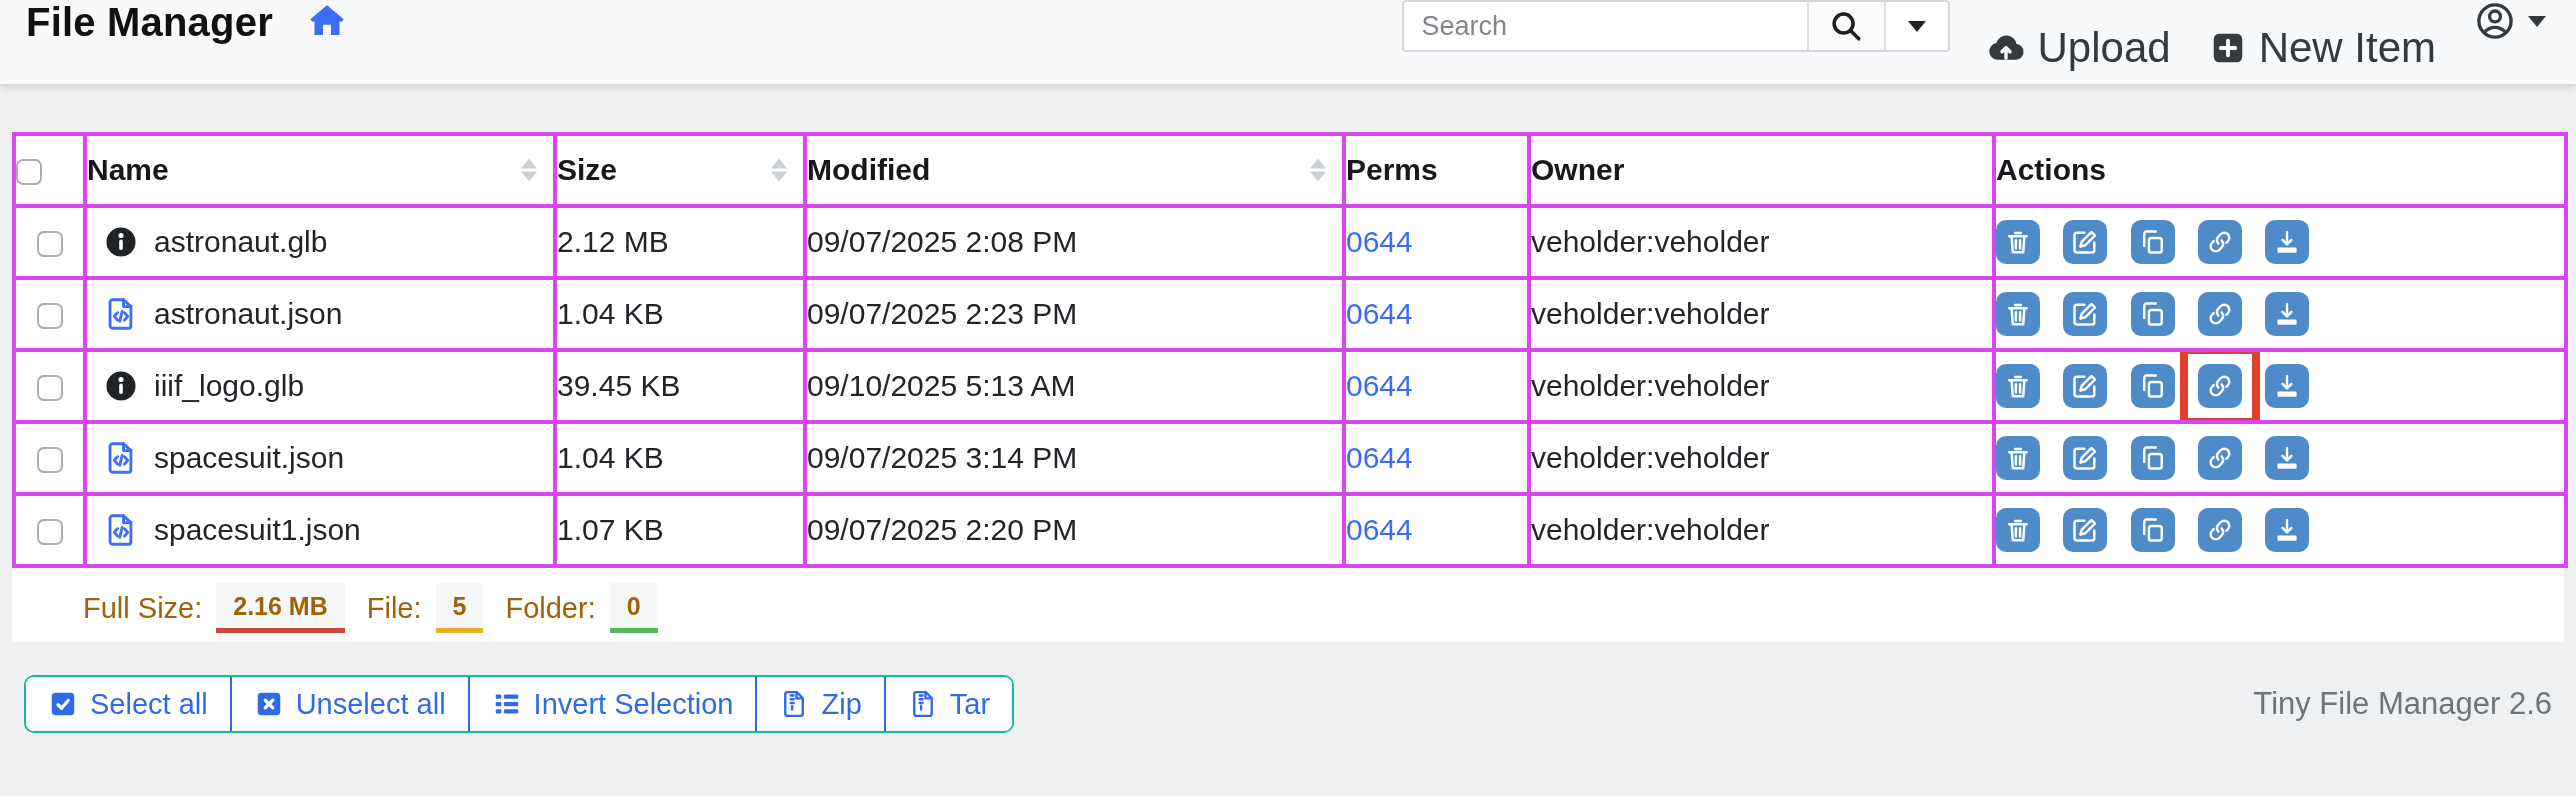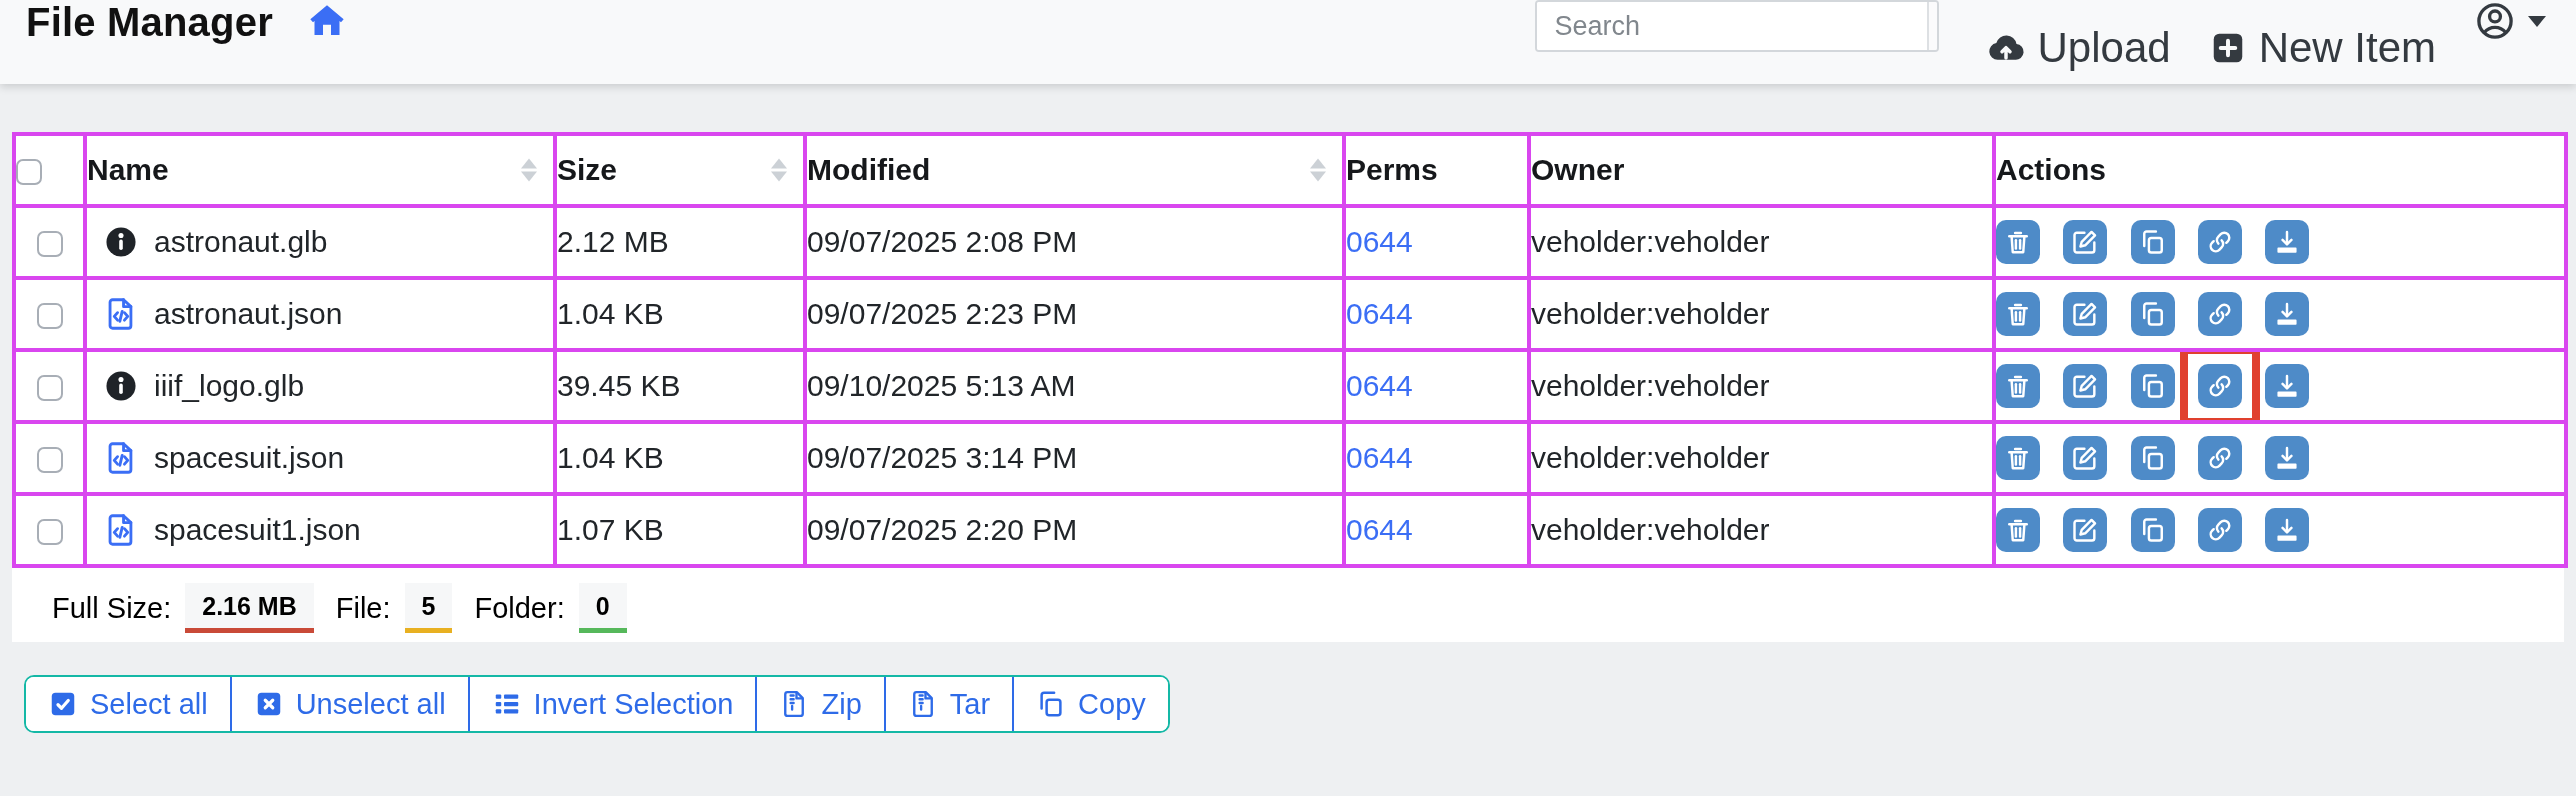--- a/index.html
+++ b/index.html
@@ -7,22 +7,22 @@
   .screen{position:relative;width:2576px;height:796px;overflow:hidden;
           font-family:"Liberation Sans",sans-serif;color:#212529;background:#eef0f2;}
 
   
   .navbar{position:absolute;top:0;left:0;right:0;height:84px;background:#f8f9fa;
           display:flex;align-items:flex-start;padding:0 26px;
           box-shadow:0 3px 8px rgba(0,0,0,0.15);z-index:5;}
   .page-title{font-size:40px;font-weight:700;color:#111;letter-spacing:0.2px;}
   .home-btn{margin-left:34px;background:none;border:none;padding:0;display:flex;align-items:center;cursor:pointer;}
   .nav-spacer{flex:1;}
-  .search-group{display:flex;align-items:stretch;height:52px;width:404px;background:#fff;
-                border:2px solid #d3d7db;border-radius:4px;overflow:hidden;margin-right:47px;}
+  .search-group{display:flex;align-items:stretch;height:52px;width:548px;background:#fff;
+                border:2px solid #d3d7db;border-radius:4px;overflow:hidden;margin-right:36px;}
   .search-input{flex:1;border:none;outline:none;padding:0 18px;font-size:27px;color:#212529;
                 font-family:"Liberation Sans",sans-serif;background:#fff;}
   .search-input::placeholder{color:#81878d;}
   .search-btn{width:77px;border:none;border-left:2px solid #dde0e3;background:#fbfbfc;
               display:flex;align-items:center;justify-content:center;cursor:pointer;}
   .search-dd-btn{width:64px;border:none;border-left:2px solid #dde0e3;background:#fff;
               display:flex;align-items:center;justify-content:center;cursor:pointer;color:#212529;}
   .caret{width:0;height:0;border-left:9px solid transparent;border-right:9px solid transparent;
          border-top:11px solid currentColor;display:inline-block;}
   .nav-action{display:flex;align-items:center;gap:12px;background:none;border:none;
@@ -52,21 +52,21 @@
   .ficon{display:inline-flex;width:36px;height:36px;flex:0 0 auto;}
   .fname{color:#212529;cursor:pointer;}
   .perms-link{color:#3b6ef5;text-decoration:none;cursor:pointer;}
   .abtn{position:relative;width:44px;height:44px;border:none;border-radius:10px;background:#4e8bc8;
         display:inline-flex;align-items:center;justify-content:center;margin-right:15px;
         cursor:pointer;vertical-align:middle;}
   .abtn svg{width:28px;height:28px;}
   .abtn.highlighted::after{content:"";position:absolute;inset:-18px;border:8px solid #e0402e;z-index:3;}
 
   
-  .stats{height:80px;display:flex;align-items:center;padding-left:40px;font-size:29px;color:#000000;}
+  .stats{height:80px;display:flex;align-items:center;padding-left:40px;font-size:29px;color:#a16207;margin-left:31px;}
   .stat-label{margin-right:14px;}
   .badge{background:#f6f7f8;font-size:25px;font-weight:700;padding:9px 17px 7px 17px;margin-right:22px;}
   .u-red{border-bottom:5px solid #c94a38;}
   .u-yellow{border-bottom:5px solid #e8b021;}
   .u-green{border-bottom:5px solid #56b85b;}
 
   
   .bottom-row{position:absolute;top:675px;left:24px;right:24px;height:58px;
               display:flex;align-items:center;justify-content:space-between;}
   .btn-group{display:inline-flex;border:2px solid #14b8a6;border-radius:10px;overflow:hidden;background:#fff;}
@@ -578,25 +578,17 @@
       <button class="tb-btn">
         <span>
           <svg viewBox="0 0 24 24" fill="none" stroke="#2e6be8" stroke-width="1.9" stroke-linejoin="round">
               <path d="M6.8 2.5h7.4l4.8 4.8v12.4a1.8 1.8 0 0 1-1.8 1.8H6.8A1.8 1.8 0 0 1 5 19.7V4.3a1.8 1.8 0 0 1 1.8-1.8z"></path>
               <path d="M14 2.5V7.5h4.9"></path>
               <path d="M9.3 5.2h2.4M9.3 8.2h2.4M9.3 11.2h2.4M10.5 13.6v2.8" stroke-linecap="round"></path>
             </svg>
         </span>
         <span>Tar</span>
       </button>
-      <button class="tb-btn">
-        <span>
-          <svg viewBox="0 0 24 24" fill="none" stroke="#2e6be8" stroke-width="2" stroke-linecap="round" stroke-linejoin="round">
-              <rect x="8.5" y="8.5" width="11" height="12.5" rx="2"></rect>
-              <path d="M4.5 15.5V5a2 2 0 0 1 2-2h8"></path>
-            </svg>
-        </span>
-        <span>Copy</span>
-      </button>
     </div>
+    <span class="version">Tiny File Manager 2.6</span>
   </div>
 </div>
 
 
 </body></html>

